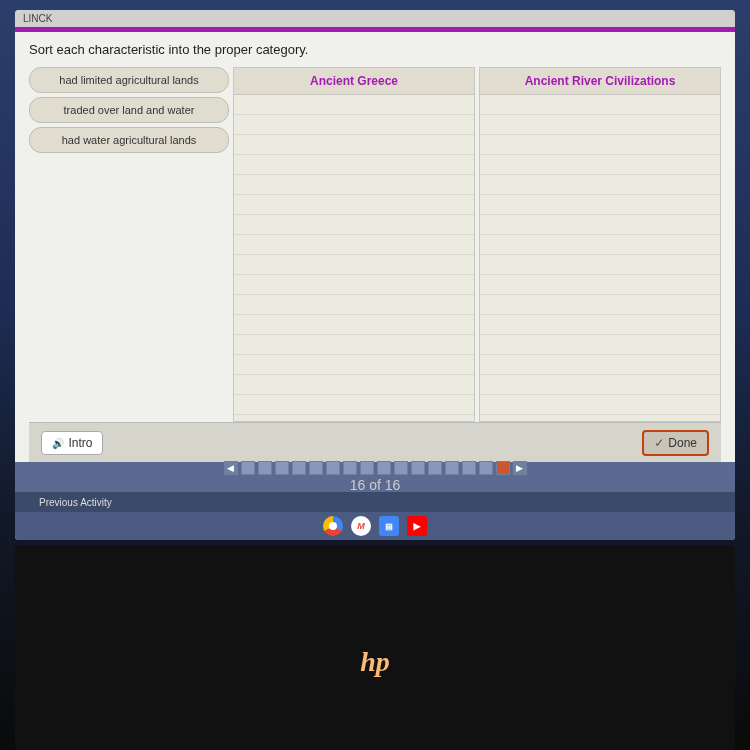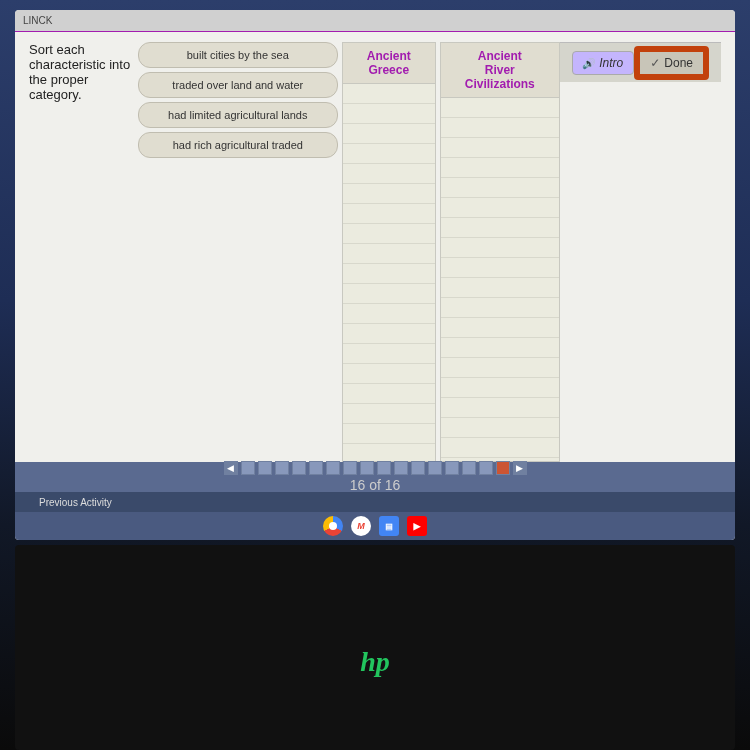--- a/index.html
+++ b/index.html
@@ -34,32 +34,33 @@
       flex-direction: column;
     }
 
     
     .browser-bar {
       background: #d0d0d0;
       height: 22px;
       display: flex;
       align-items: center;
       padding: 0 8px;
-      border-bottom: 1px solid #a21caf;
+      border-bottom: 5px solid #a21caf;
     }
     .browser-bar-text {
       font-size: 10px;
       color: #444;
     }
 
     
     .app-content {
       flex: 1;
       background: #f0f0ec;
       display: flex;
+      flex-direction: column;
       padding: 10px 14px 0 14px;
     }
 
     .instruction {
       font-size: 13px;
       color: #222;
       margin-bottom: 10px;
       font-weight: normal;
     }
 
@@ -128,36 +129,35 @@
       align-items: center;
       justify-content: space-between;
       padding: 0 12px;
       border-top: 1px solid #bbb;
     }
 
     .intro-btn {
       display: flex;
       align-items: center;
       gap: 4px;
-      background: #c4b5fd;
+      background: #ffffff;
       border: 1px solid #aaa;
       border-radius: 4px;
       padding: 4px 10px;
       font-size: 12px;
       cursor: pointer;
       color: #333;
-      font-style: italic;
     }
 
     .done-btn {
       display: flex;
       align-items: center;
       gap: 4px;
       background: #c8c5b8;
-      border: 6px solid #c2410c;
+      border: 2px solid #c2410c;
       border-radius: 4px;
       padding: 4px 10px;
       font-size: 12px;
       cursor: pointer;
       color: #333;
     }
 
     
     .taskbar {
       background: #4a5a80;
@@ -276,21 +276,21 @@
     
     .hp-area {
       flex: 1;
       display: flex;
       justify-content: center;
       align-items: center;
       background: #111;
     }
 
     .hp-logo {
-      color: #22c55e;
+      color: #fdba74;
       font-size: 28px;
       font-style: italic;
       font-weight: bold;
       font-family: serif;
       margin-top: 28px;
     }
 
     
     .speaker-icon::before {
       content: "🔊";
@@ -314,24 +314,23 @@
       <span class="browser-bar-text">LINCK</span>
     </div>
 
     <div class="app-content">
 
       <div class="instruction">Sort each characteristic into the proper category.</div>
 
       <div class="sort-area">
 
         <div class="characteristics-col">
-          <div class="char-item">built cities by the sea</div>
+          <div class="char-item">had limited agricultural lands</div>
           <div class="char-item">traded over land and water</div>
-          <div class="char-item">had limited agricultural lands</div>
-          <div class="char-item">had rich agricultural traded</div>
+          <div class="char-item">had water agricultural lands</div>
         </div>
 
         <div class="category-col">
           <div class="category-header">Ancient Greece</div>
           <div class="category-body"></div>
         </div>
 
         <div class="category-col">
           <div class="category-header">Ancient River Civilizations</div>
           <div class="category-body"></div>

